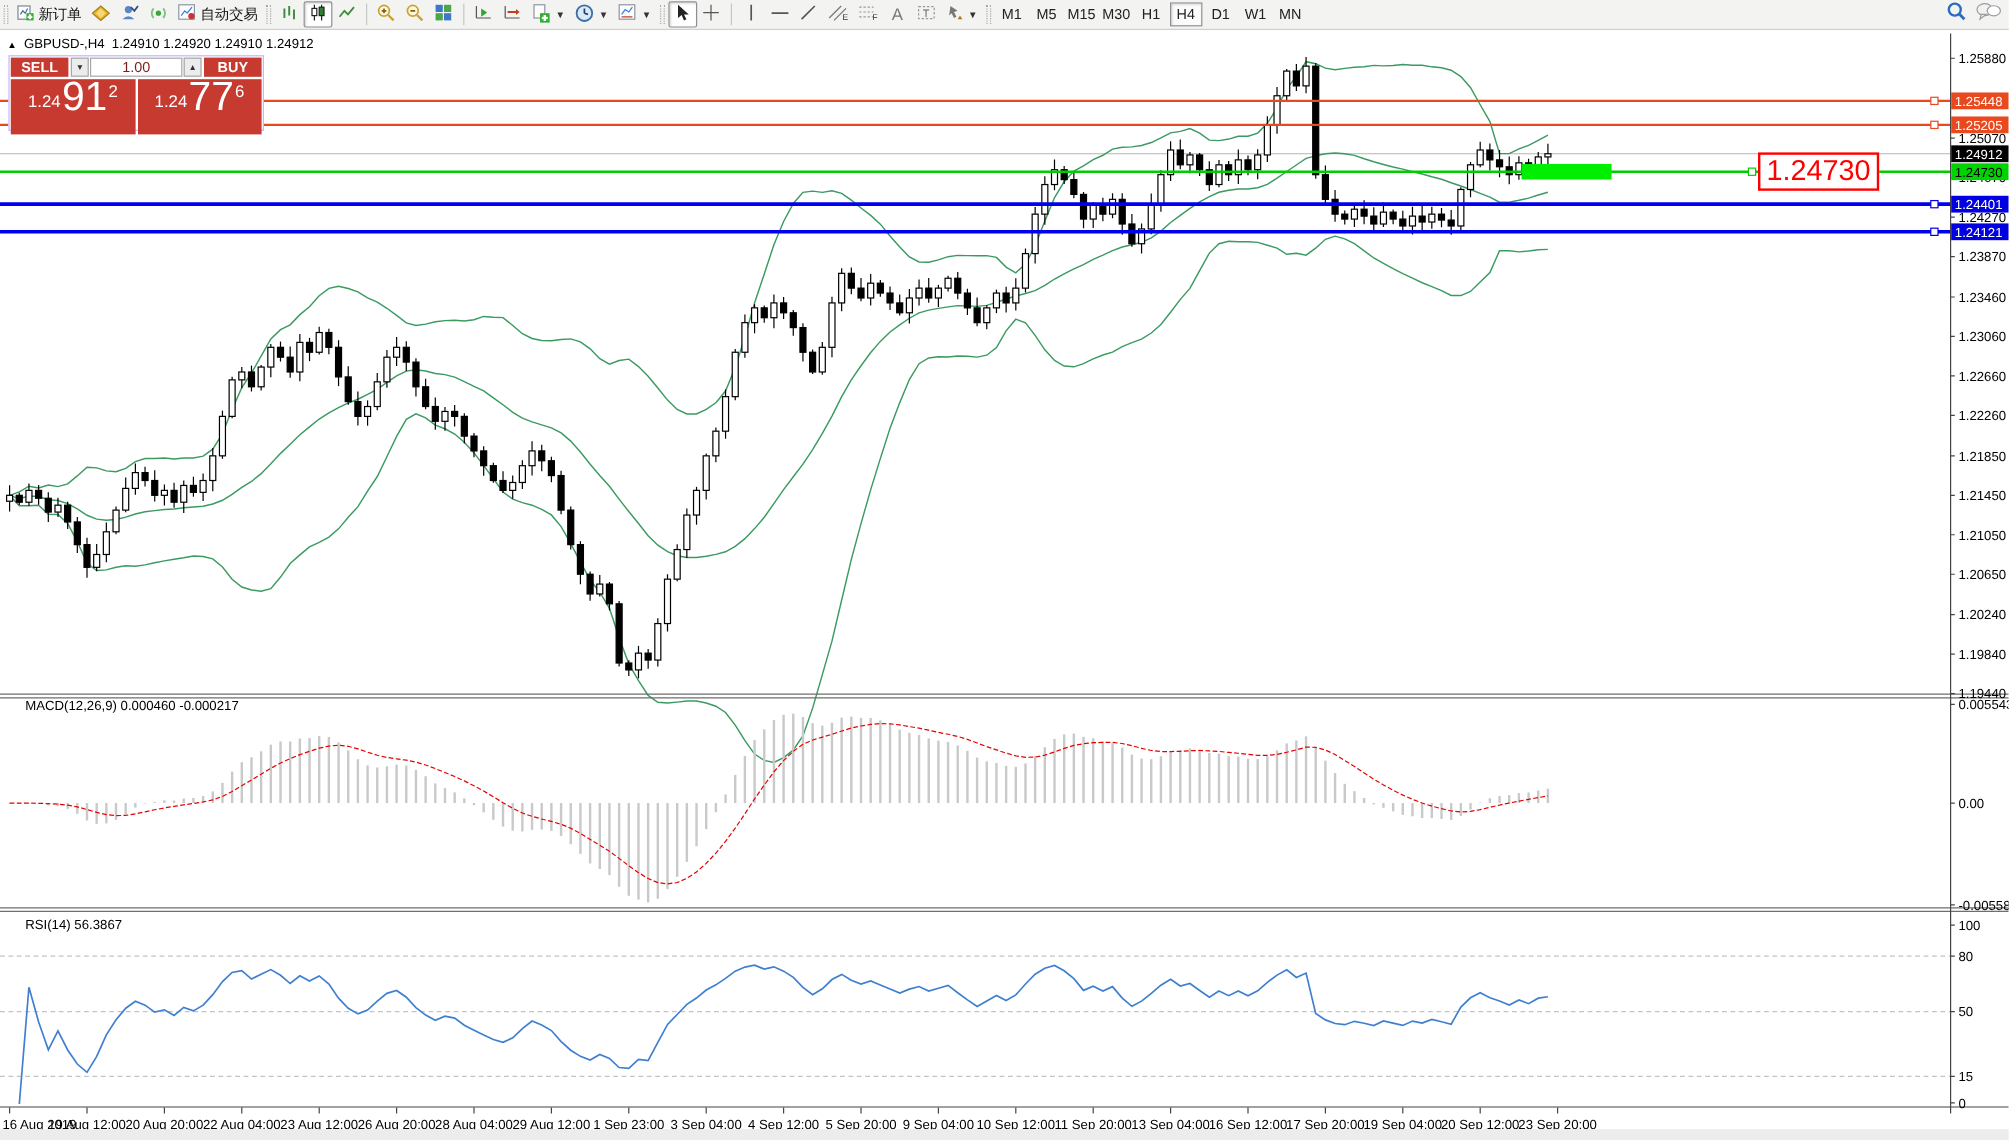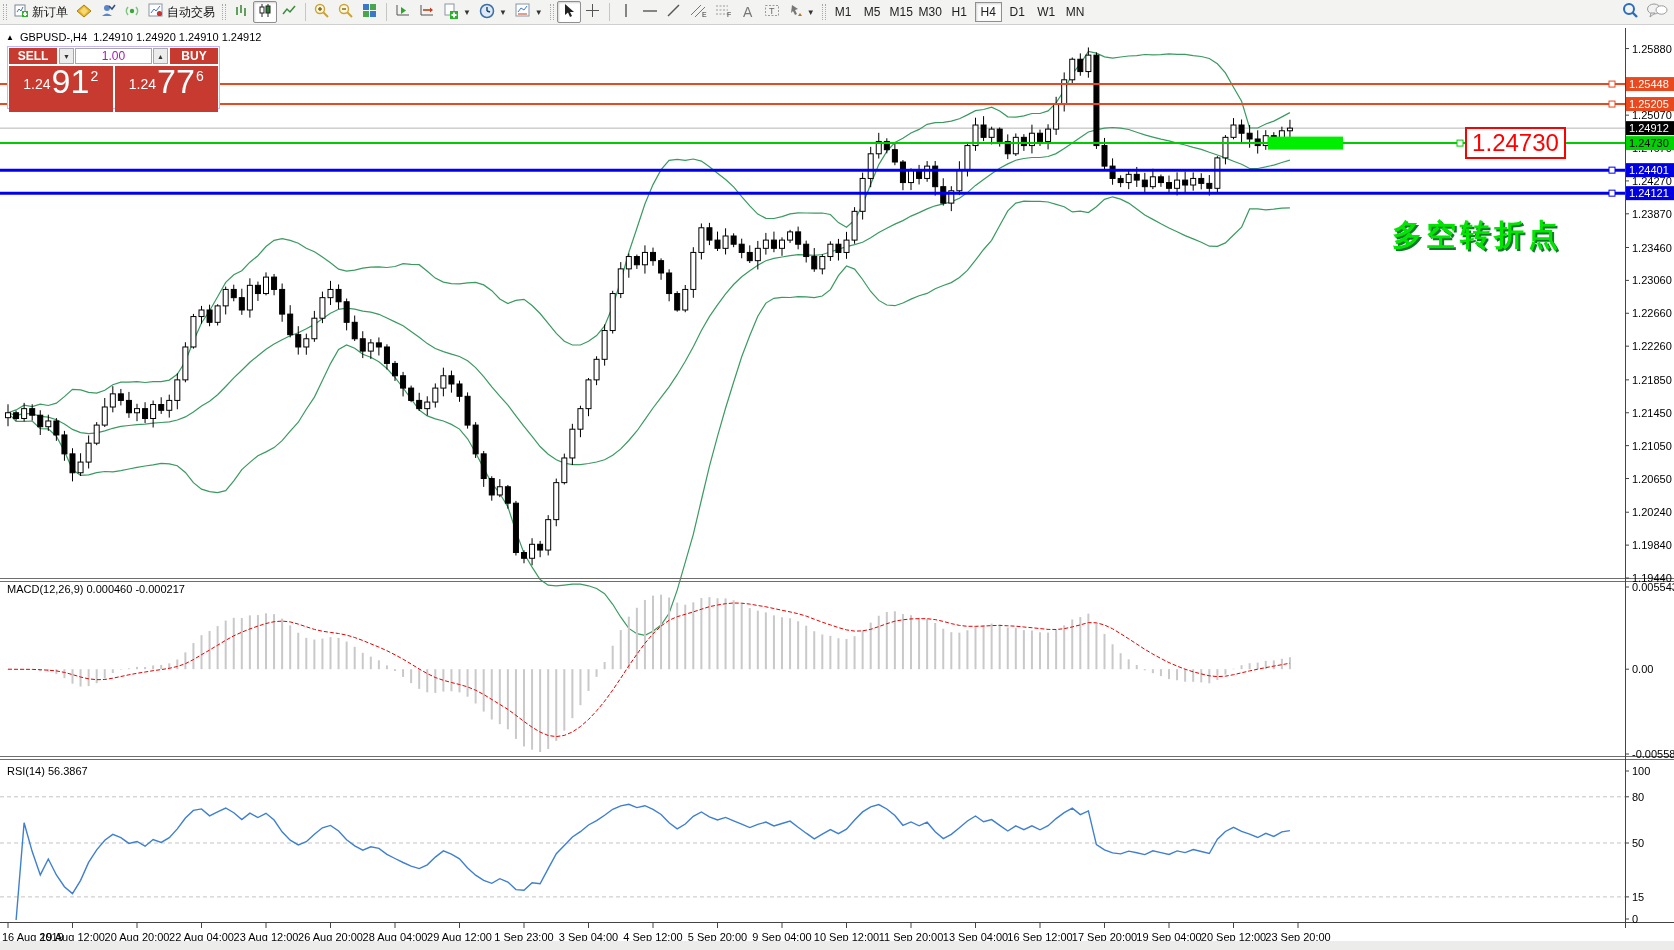--- a/index.html
+++ b/index.html
@@ -30,30 +30,30 @@
 
   
   #trade-panel { position:absolute; left:7px; top:46px; width:213px; height:63px;
     background:#fff; border:1px solid #c4b5fd; padding:1px; display:flex; flex-direction:column; gap:2px; }
   #tp-header { display:flex; gap:2px; height:21px; }
   .tp-btn { background:#c63a30; color:#fff; font-size:12px; font-weight:bold;
     display:flex; align-items:center; justify-content:center; flex:0 0 48px; }
   #tp-vol { flex:1; display:flex; gap:1px; }
   .spin-btn { flex:0 0 15px; background:#ececec; border:1px solid #a8a8a8;
     display:flex; align-items:center; justify-content:center; font-size:7px; color:#333; }
-  #vol-field { flex:1; background:#fff; border:1px solid #a8a8a8; font-size:12px; color:#a21caf;
+  #vol-field { flex:1; background:#fff; border:1px solid #a8a8a8; font-size:12px; color:#7f1d1d;
     display:flex; align-items:center; justify-content:center; }
   #tp-prices { display:flex; gap:2px; flex:1; }
   .tp-tile { flex:1; background:#c63a30; color:#fff; display:flex; align-items:flex-end; justify-content:center; padding-bottom:16px; }
   .tp-small { font-size:14px; margin-bottom:4px; }
   .tp-big { font-size:34px; line-height:30px; margin:0 1px; }
   .tp-sup { font-size:14px; align-self:flex-start; margin-top:2px; }
 
   
-  .pane-label { position:absolute; font-size:11px; color:#000; left:7px; }
+  .pane-label { position:absolute; font-size:11px; color:#000; left:21px; }
   #macd-label { top:583px; }
   #rsi-label { top:765px; }
 
   #price-box { position:absolute; left:1465px; top:127px; width:101px; height:32px;
     background:#fff; border:2px solid #ff0000; color:#ff0000; font-size:24px;
     display:flex; align-items:center; justify-content:center; }
   #turning-point { position:absolute; left:1392px; top:215px; font-size:30px; font-weight:bold;
     color:#00e600; text-shadow:2px 2px 0 #117a2a; letter-spacing:4px; white-space:nowrap; }
 
   #bottom-strip { position:absolute; left:0; top:941px; width:1674px; height:9px; background:#ececea; }
@@ -970,16 +970,15 @@
         <span class="tp-big">77</span>
         <span class="tp-sup">6</span>
       </div>
     </div>
   </div>
 
   <div class="pane-label" id="macd-label">MACD(12,26,9) 0.000460 -0.000217</div>
   <div class="pane-label" id="rsi-label">RSI(14) 56.3867</div>
 
   <div id="price-box">1.24730</div>
-  <div id="turning-point">多空转折点</div>
 
   <div id="bottom-strip"></div>
 </div>
 
 </body></html>

